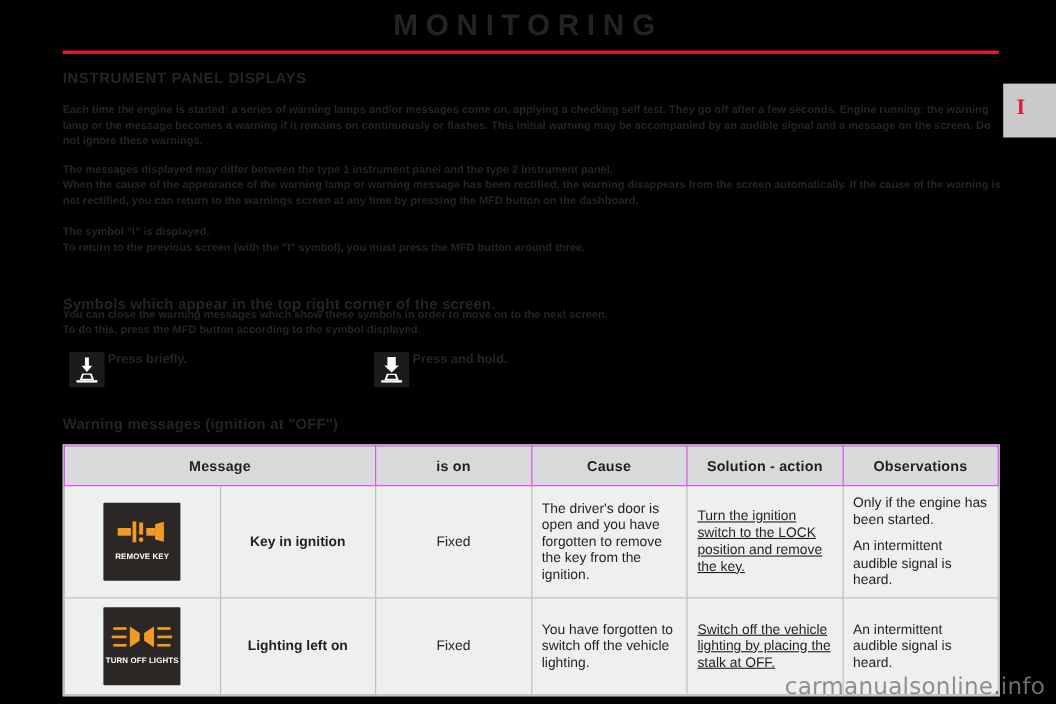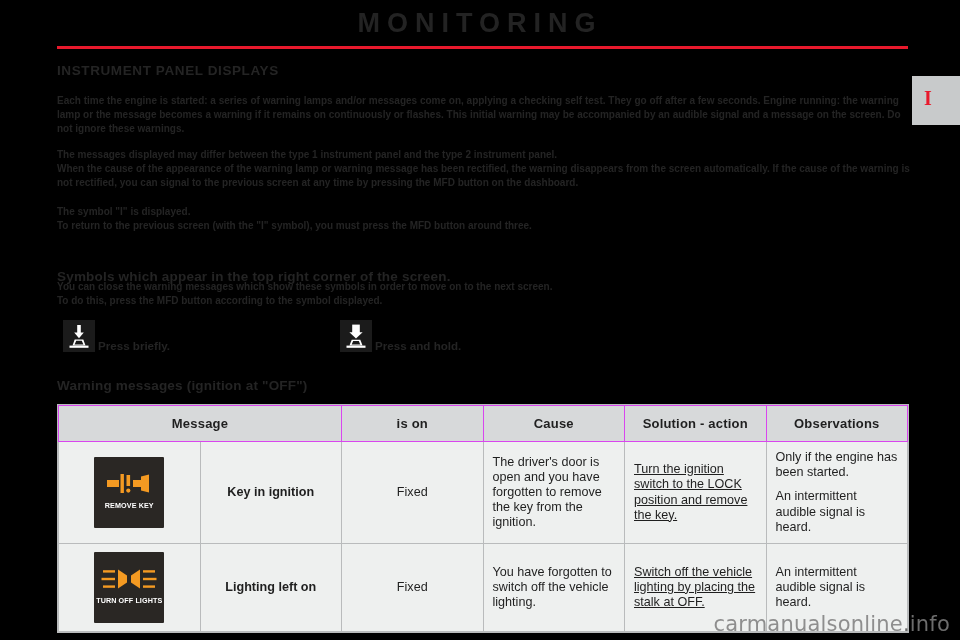--- a/index.html
+++ b/index.html
@@ -90,21 +90,21 @@
   .b7 { top: 294px; }
 
   
   .press-row {
     position: absolute;
     left: 57px; top: 320px;
     width: 700px; height: 34px;
   }
   .press-item {
     position: absolute;
-    display: flex; align-items: flex-end;
+    display: flex; align-items: flex-start;
   }
   .press-item.left { left: 6px; top: 0; }
   .press-item.right { left: 283px; top: 0; }
 
   .press-icon {
     width: 32px; height: 32px;
     background: #1b1b1b;
     position: relative;
     flex: 0 0 auto;
   }
@@ -217,21 +217,21 @@
   <div class="chapter-tab">
     <span class="tab-mark">I</span>
   </div>
 
   <div class="sec-head h-instrument">INSTRUMENT PANEL DISPLAYS</div>
 
   <div class="body-block b1">Each time the engine is started: a series of warning lamps and/or messages come on, applying a checking self test. They go off after a few seconds. Engine running: the warning lamp or the message becomes a warning if it remains on continuously or flashes. This initial warning may be accompanied by an audible signal and a message on the screen. Do not ignore these warnings.</div>
 
   <div class="body-block b2">The messages displayed may differ between the type 1 instrument panel and the type 2 instrument panel.</div>
 
-  <div class="body-block b3">When the cause of the appearance of the warning lamp or warning message has been rectified, the warning disappears from the screen automatically. If the cause of the warning is not rectified, you can signal to the previous screen at any time by pressing the MFD button on the dashboard.</div>
+  <div class="body-block b3">When the cause of the appearance of the warning lamp or warning message has been rectified, the warning disappears from the screen automatically. If the cause of the warning is not rectified, you can return to the warnings screen at any time by pressing the MFD button on the dashboard.</div>
 
   <div class="body-block b4">The symbol "I" is displayed.</div>
 
   <div class="body-block b5">To return to the previous screen (with the "I" symbol), you must press the MFD button around three.</div>
 
   <div class="sec-head h-symbols">Symbols which appear in the top right corner of the screen.</div>
 
   <div class="body-block b6">You can close the warning messages which show these symbols in order to move on to the next screen.</div>
 
   <div class="body-block b7">To do this, press the MFD button according to the symbol displayed.</div>

